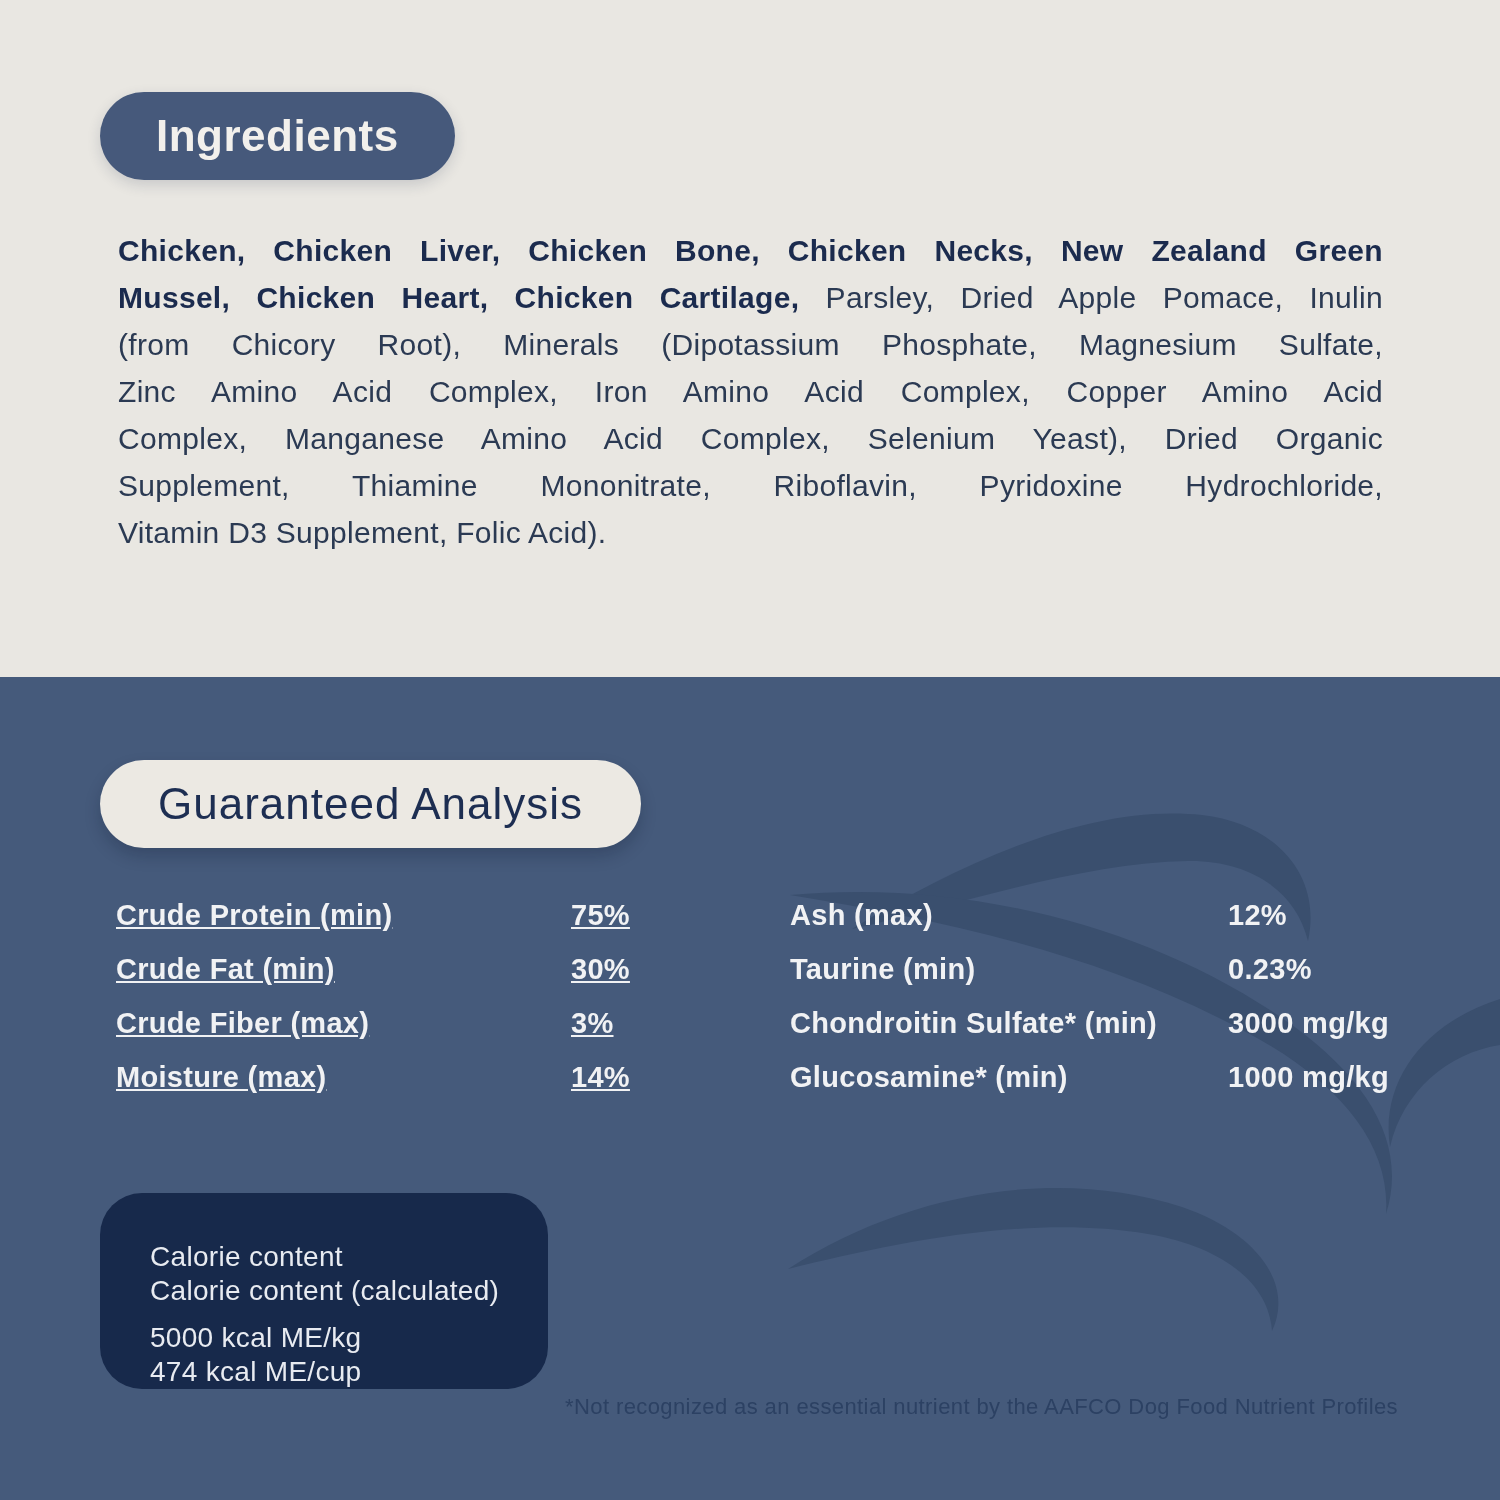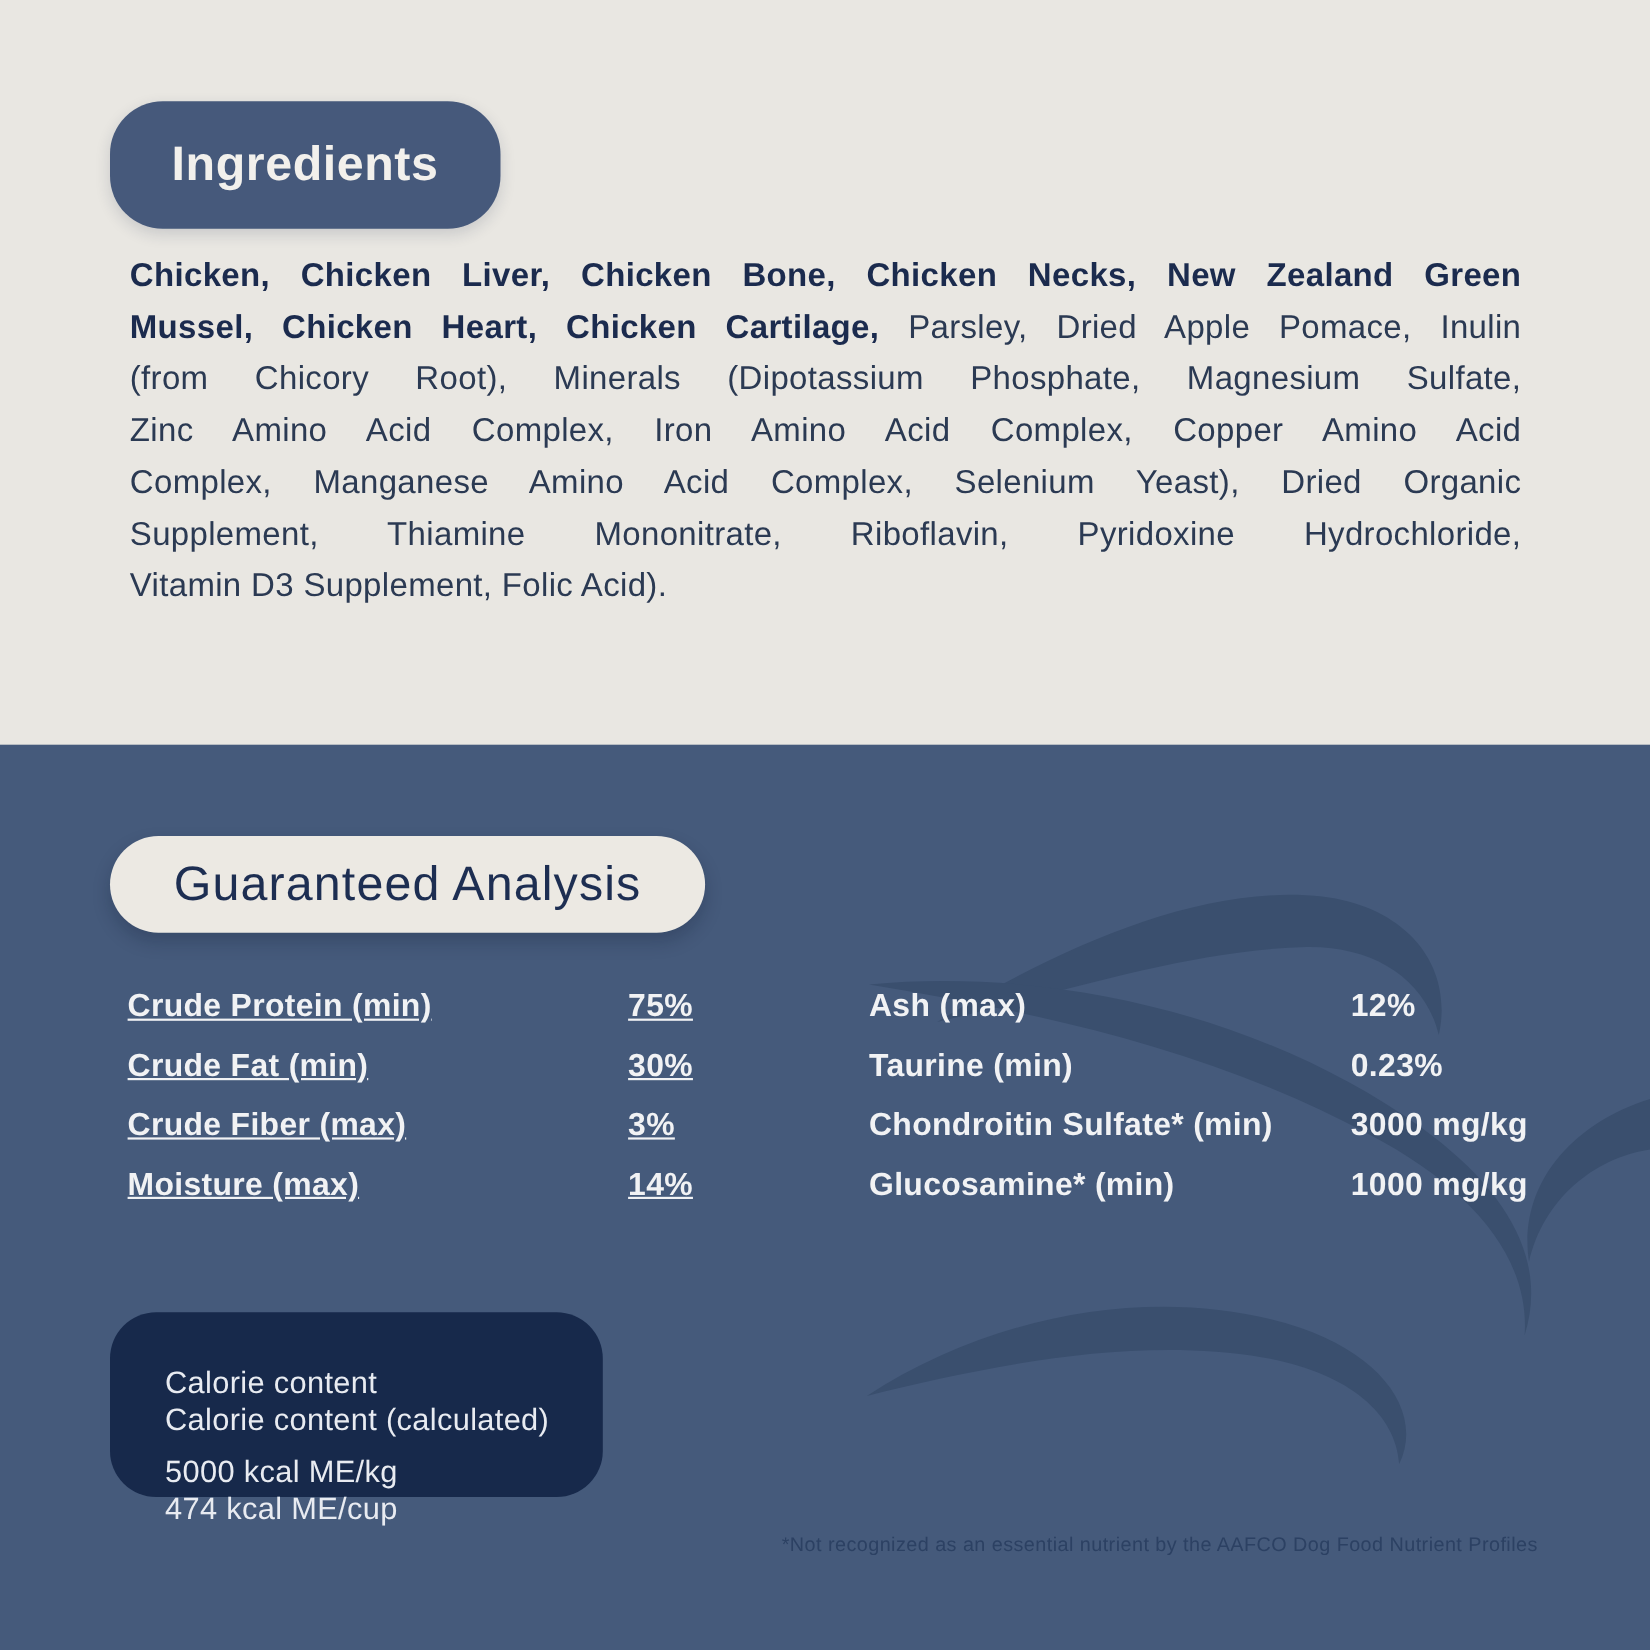--- a/index.html
+++ b/index.html
@@ -8,21 +8,21 @@
     width:1500px;height:1500px;
     overflow:hidden;
     background:#e9e7e2;
     font-family:"Liberation Sans", sans-serif;
   }
   
   .top-section{position:absolute;left:0;top:0;width:1500px;height:677px;background:#e9e7e2;}
   .ing-badge{
     position:absolute;left:100px;top:92px;height:88px;
     background:#46597b;border-radius:48px;
-    display:flex;align-items:center;padding:14px 56px;
+    display:flex;align-items:center;padding:0 56px;
     box-shadow:0 5px 14px rgba(31,45,77,.16);
   }
   .ing-badge span{
     color:#f2f0ec;font-size:44px;font-weight:700;letter-spacing:.5px;
   }
   .ing-text{
     position:absolute;left:118px;top:227px;width:1265px;
     font-size:30px;line-height:47px;color:#2b3a53;letter-spacing:.3px;
   }
   .ing-line{text-align:justify;text-align-last:justify;}
@@ -41,30 +41,30 @@
   .ga-table{
     position:absolute;top:211px;
     display:grid;grid-auto-rows:54px;align-items:center;
     color:#f1f2f4;font-size:29px;font-weight:700;letter-spacing:.3px;
   }
   .ga-table.left{left:116px;grid-template-columns:455px auto;text-decoration:underline;}
   .ga-table.right{left:790px;grid-template-columns:438px auto;}
   .ga-label,.ga-value{white-space:nowrap;}
   
   .cal-card{
-    position:absolute;left:100px;top:516px;width:448px;height:168px;
+    position:absolute;left:100px;top:516px;width:448px;height:196px;
     background:#17294b;border-radius:42px;box-sizing:border-box;
     padding:47px 30px 0 50px;
     color:#e8ebf1;font-size:28px;line-height:34px;letter-spacing:.3px;
   }
   .cal-group2{margin-top:13px;}
   
   .footnote{
     position:absolute;right:102px;top:717px;
-    color:#2c4163;font-size:18px;letter-spacing:.4px;white-space:nowrap;
+    color:#2c4163;font-size:22px;letter-spacing:.4px;white-space:nowrap;
   }
 </style>
 </head>
 <body>
 
 <div class="page">
 
   <div class="top-section">
 
     <div class="ing-badge">

